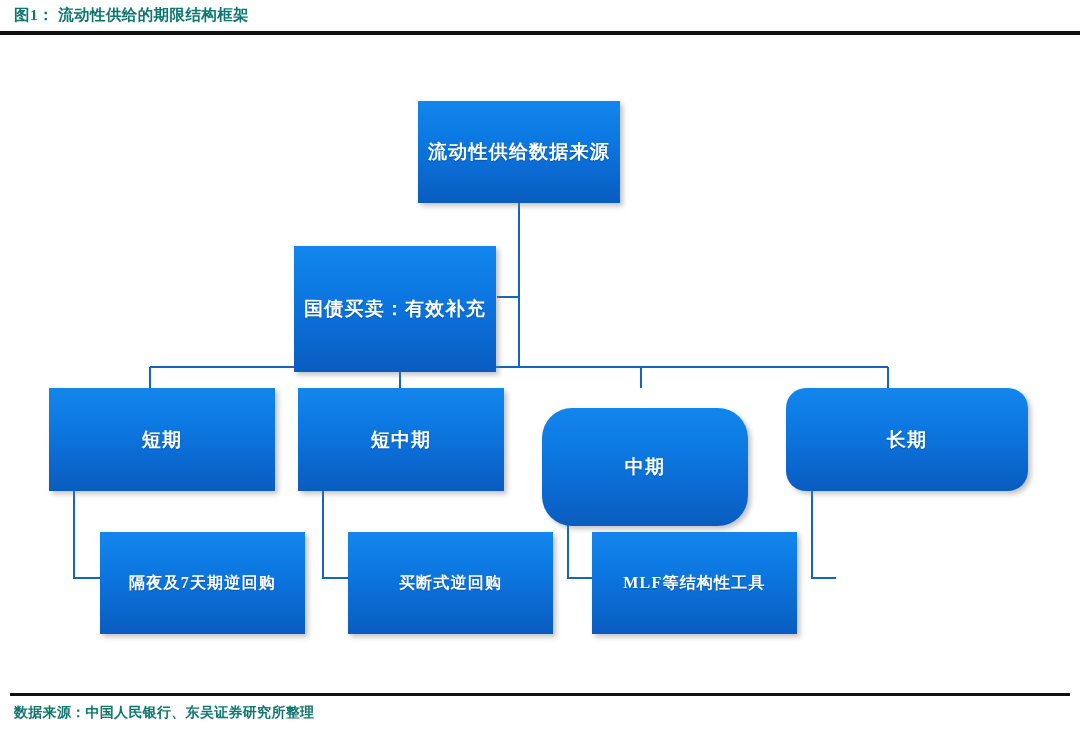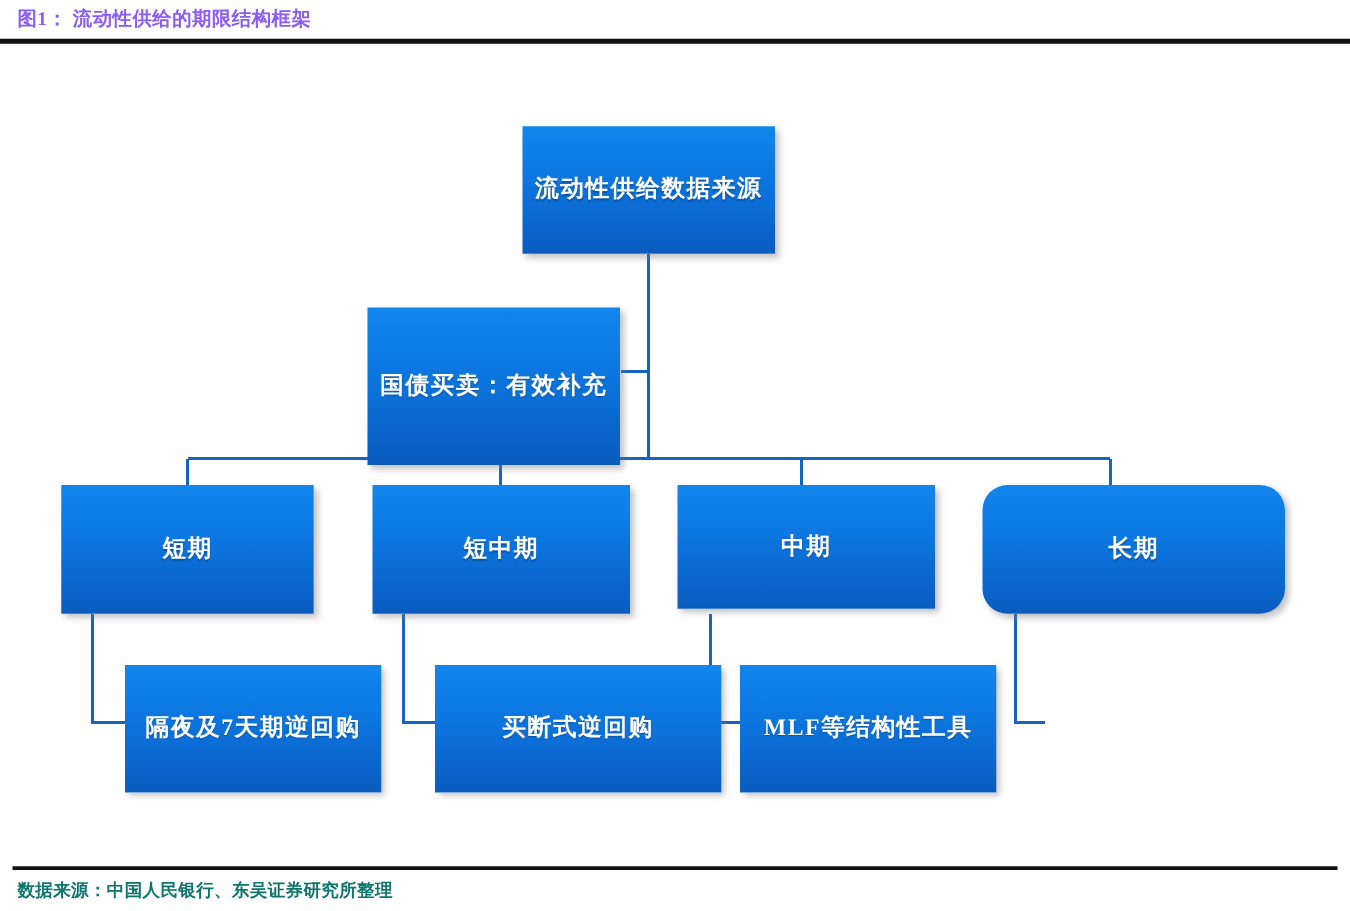--- a/index.html
+++ b/index.html
@@ -20,21 +20,21 @@
     background: #ffffff;
   }
 
   
   .fig-title {
     position: absolute;
     left: 14px;
     top: 5px;
     font-size: 15.5px;
     font-weight: bold;
-    color: #8b5cf6;
+    color: #0f766e;
     letter-spacing: 0.4px;
     white-space: nowrap;
   }
   .rule-top {
     position: absolute;
     left: 0px;
     top: 31px;
     width: 1080px;
     height: 4px;
     background: #111111;
@@ -91,21 +91,21 @@
     text-shadow: 0 1px 1px rgba(0,0,0,0.25);
     z-index: 3;
   }
   .node .line {
     display: block;
     line-height: 1.85;
   }
   .node-root { font-size: 19px; }
   .node-aux  { font-size: 19px; }
   .node-tier { font-size: 19px; }
-  .node-leaf { font-size: 19px; }
+  .node-leaf { font-size: 16px; }
 </style>
 </head>
 <body>
 
 <div id="page">
 
   <div class="fig-title">图1：  流动性供给的期限结构框架</div>
   <div class="rule-top"></div>
 
   <div id="canvas">
@@ -133,37 +133,37 @@
 
     <div class="node node-root" style="left:418px; top:65px; width:202px; height:102px;">
       <span class="line">流动性供给</span>
       <span class="line">数据来源</span>
     </div>
 
     <div class="node node-aux" style="left:294px; top:210px; width:202px; height:126px;">
       <span class="line">国债买卖：有效补充</span>
     </div>
 
-    <div class="node node-tier" style="left:49px; top:352px; width:202px; height:103px;">
+    <div class="node node-tier" style="left:49px; top:352px; width:226px; height:103px;">
       <span class="line">短期</span>
     </div>
     <div class="node node-tier" style="left:298px; top:352px; width:206px; height:103px;">
       <span class="line">短中期</span>
     </div>
-    <div class="node node-tier" style="left:542px; top:352px; width:206px; height:99px;">
+    <div class="node node-tier" style="left:542px; top:372px; width:206px; height:118px;border-radius:30px;">
       <span class="line">中期</span>
     </div>
     <div class="node node-tier" style="left:786px; top:352px; width:242px; height:103px;border-radius:20px;">
       <span class="line">长期</span>
     </div>
 
     <div class="node node-leaf" style="left:100px; top:496px; width:205px; height:102px;">
       <span class="line">隔夜及7天期逆回购</span>
     </div>
-    <div class="node node-leaf" style="left:348px; top:496px; width:229px; height:102px;">
+    <div class="node node-leaf" style="left:348px; top:496px; width:205px; height:102px;">
       <span class="line">买断式逆回购</span>
     </div>
     <div class="node node-leaf" style="left:592px; top:496px; width:205px; height:102px;">
       <span class="line">MLF等结构性工具</span>
     </div>
 
   </div>
 
   <div class="rule-bottom"></div>
   <div class="source-note">数据来源：中国人民银行、东吴证券研究所整理</div>

